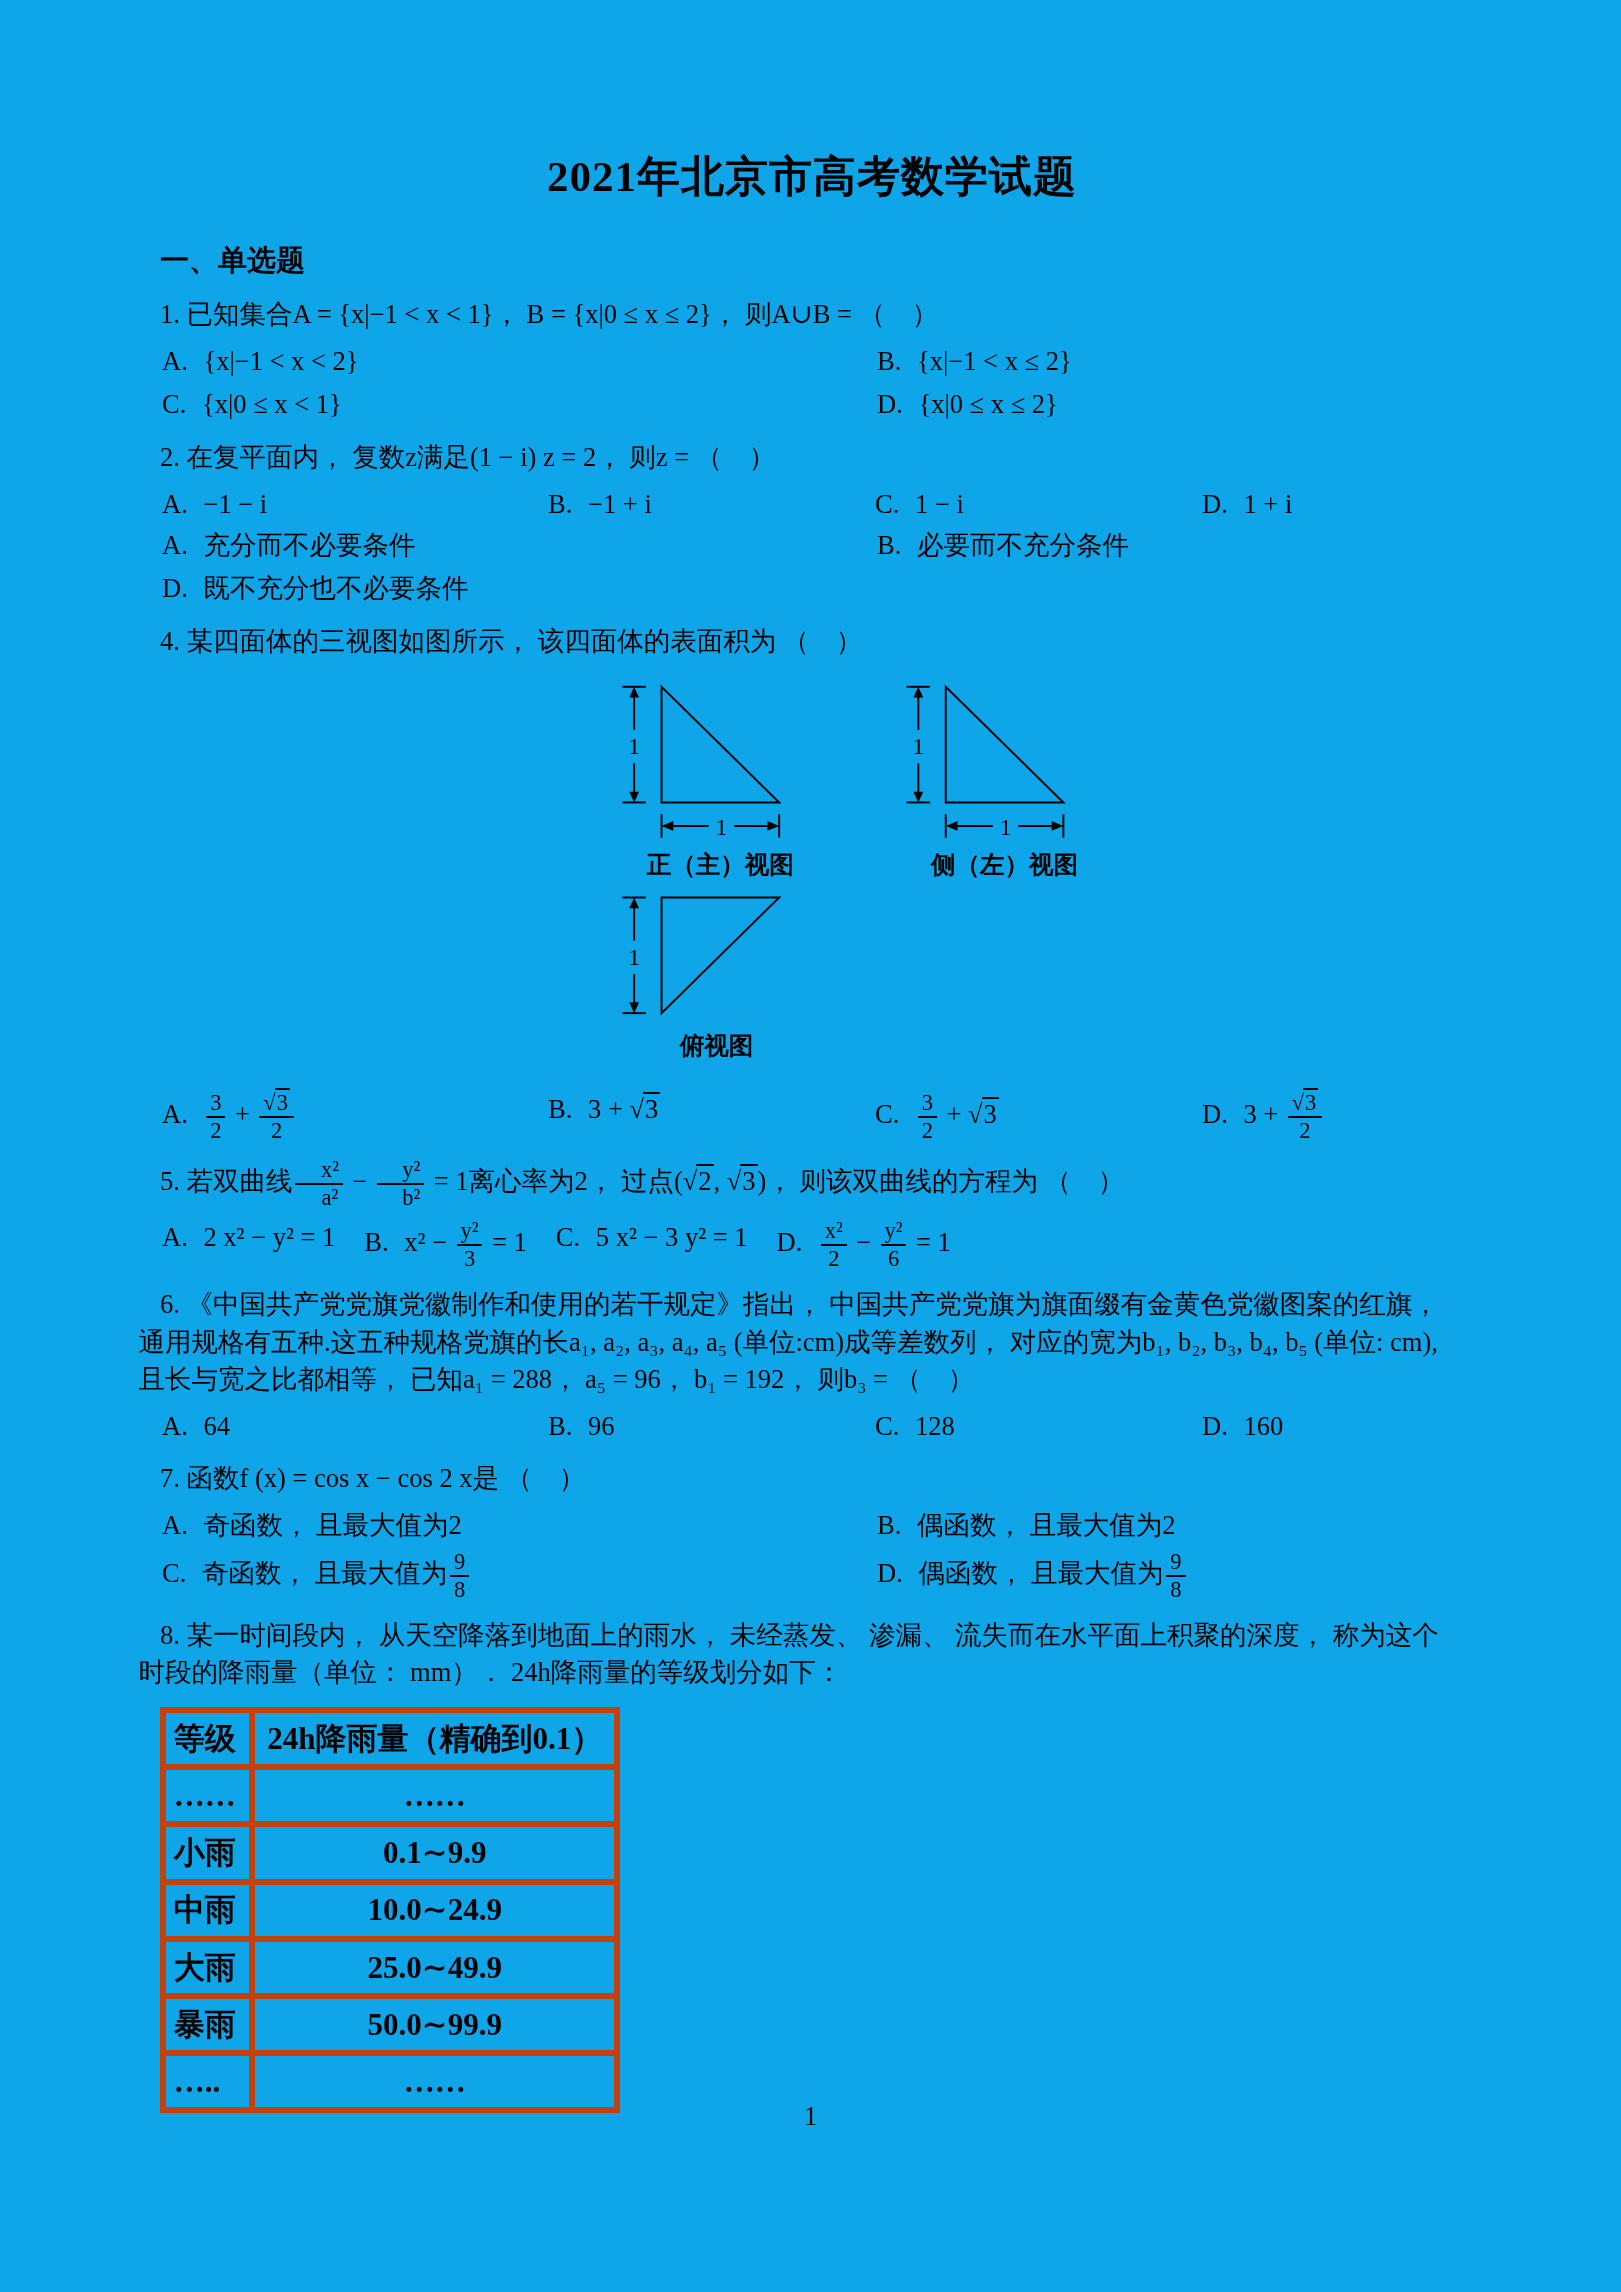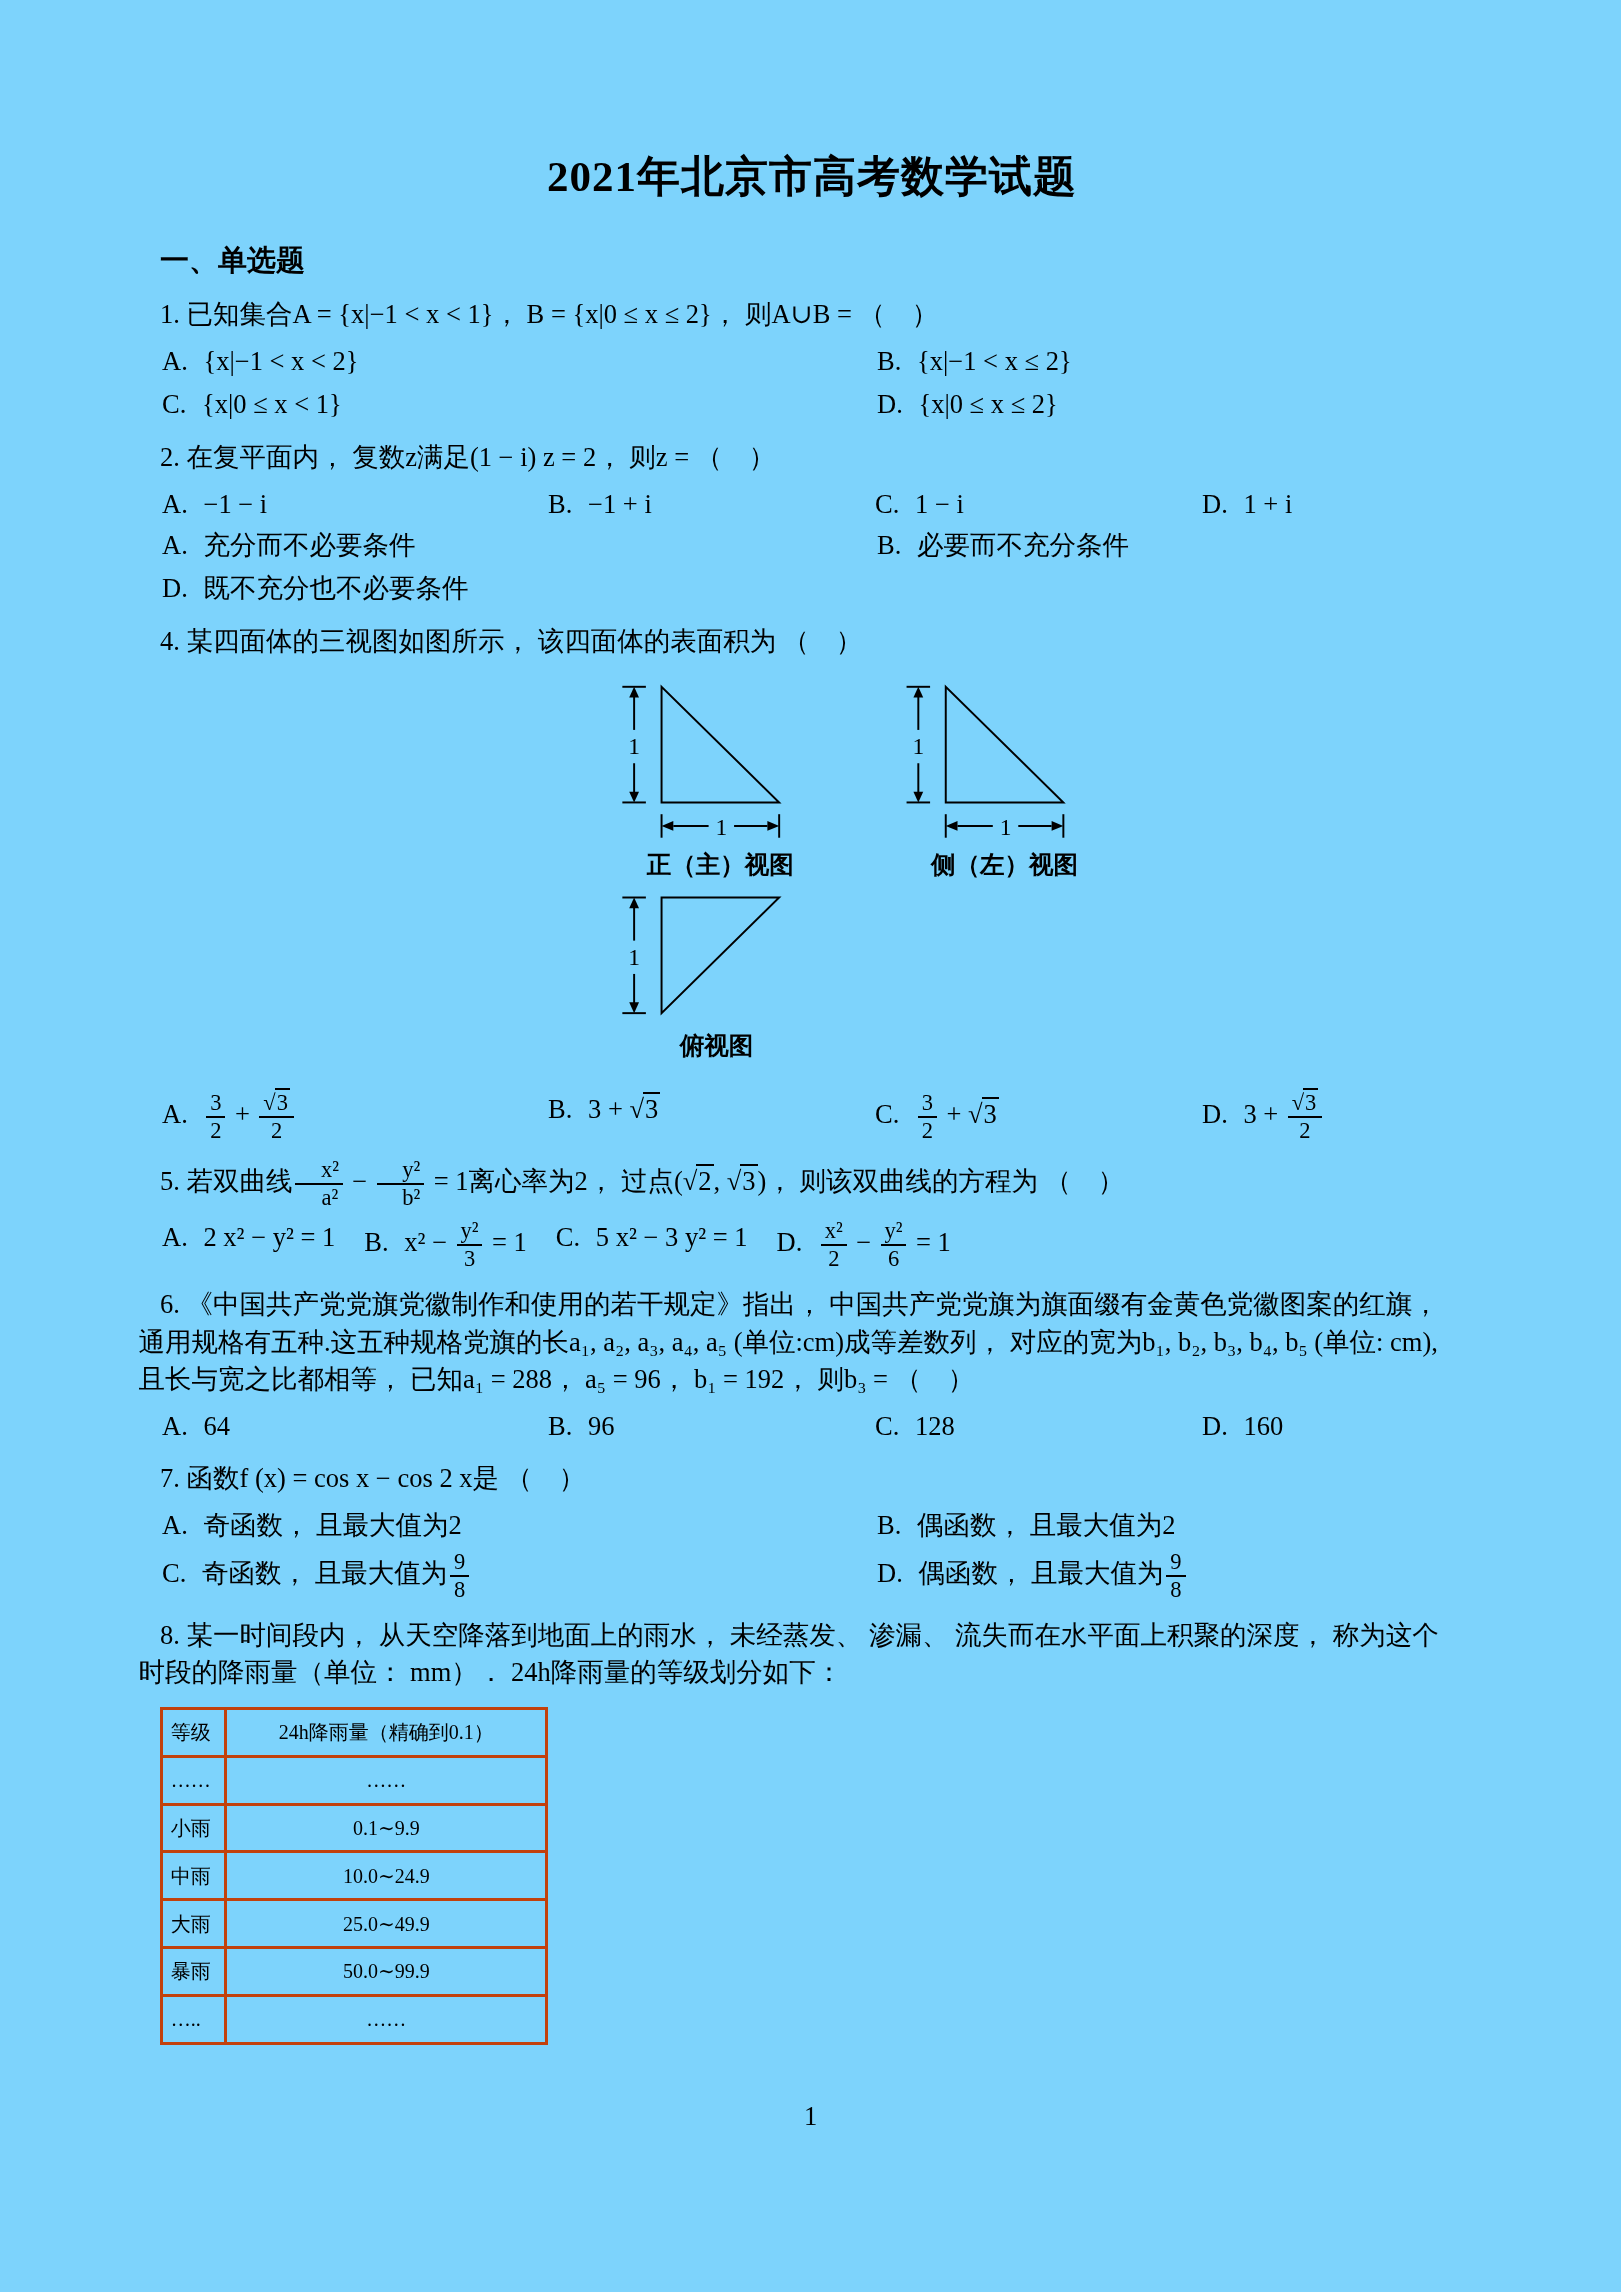--- a/index.html
+++ b/index.html
@@ -1,18 +1,18 @@
 <!DOCTYPE html>
 <html><head>
 <meta charset="utf-8">
 <style>
   html,body{margin:0;padding:0;background:#fff;}
   .page{
     position:relative;width:1621px;height:2293px;box-sizing:border-box;
-    background:#7dd3fc;color:#000;
+    background:#0ea5e9;color:#000;
     font-family:"Liberation Serif","DejaVu Serif",serif;
     font-size:26.5px;line-height:1.4;
     padding:147px 157px 0 160px;overflow:hidden;
   }
   .title{font-size:43px;font-weight:bold;text-align:center;margin:0 0 33px 0;letter-spacing:1px;}
   .section{font-size:29px;font-weight:bold;margin:0 0 5.9px 0;}
   .stem{margin:15.7px 0 9.8px 0;text-indent:21.6px;margin-left:-21.6px;}
   .math{}
   .opts{margin:0 0 3.9px 2px;gap:48px;}
   .cols2{display:grid;grid-template-columns:667px 1fr;row-gap:5.9px;}
@@ -26,21 +26,21 @@
   .sqrt{white-space:nowrap;}
   .sqrt .arg{border-top:2px solid #000;padding:0 2px;margin-left:-1px;}
   .figure{margin:17.6px 0 11.8px 431px;}
   .figure svg line{stroke:#000;stroke-width:2;}
   .figure svg polygon{fill:#000;}
   .figure svg polygon.tri{fill:none;stroke:#000;stroke-width:2;}
   .figure svg text{fill:#000;font-family:"Liberation Serif","DejaVu Serif",serif;}
   .fig-dim{font-size:24px;}
   .fig-cap{font-size:25px;font-weight:bold;}
   .rain-table{border-collapse:collapse;margin:15.7px 0 0 0;}
-  .rain-table th,.rain-table td{border:3px solid #c2410c;font-weight:normal;padding:3.9px 11.8px;height:37px;font-size:20px;}
+  .rain-table th,.rain-table td{border:6px solid #c2410c;font-weight:bold;padding:3.9px 11.8px;height:37px;font-size:31px;}
   .rain-table th:first-child,.rain-table td:first-child{text-align:left;padding-left:7.8px;padding-right:13.7px;}
   .rain-table th:last-child{text-align:center;min-width:294px;}
   .rain-table td:last-child{text-align:center;min-width:294px;}
   .page-number{position:absolute;top:2098px;left:0;right:0;text-align:center;font-size:26.5px;}
 </style>
 </head>
 <body>
 
 <div class="page">
 

